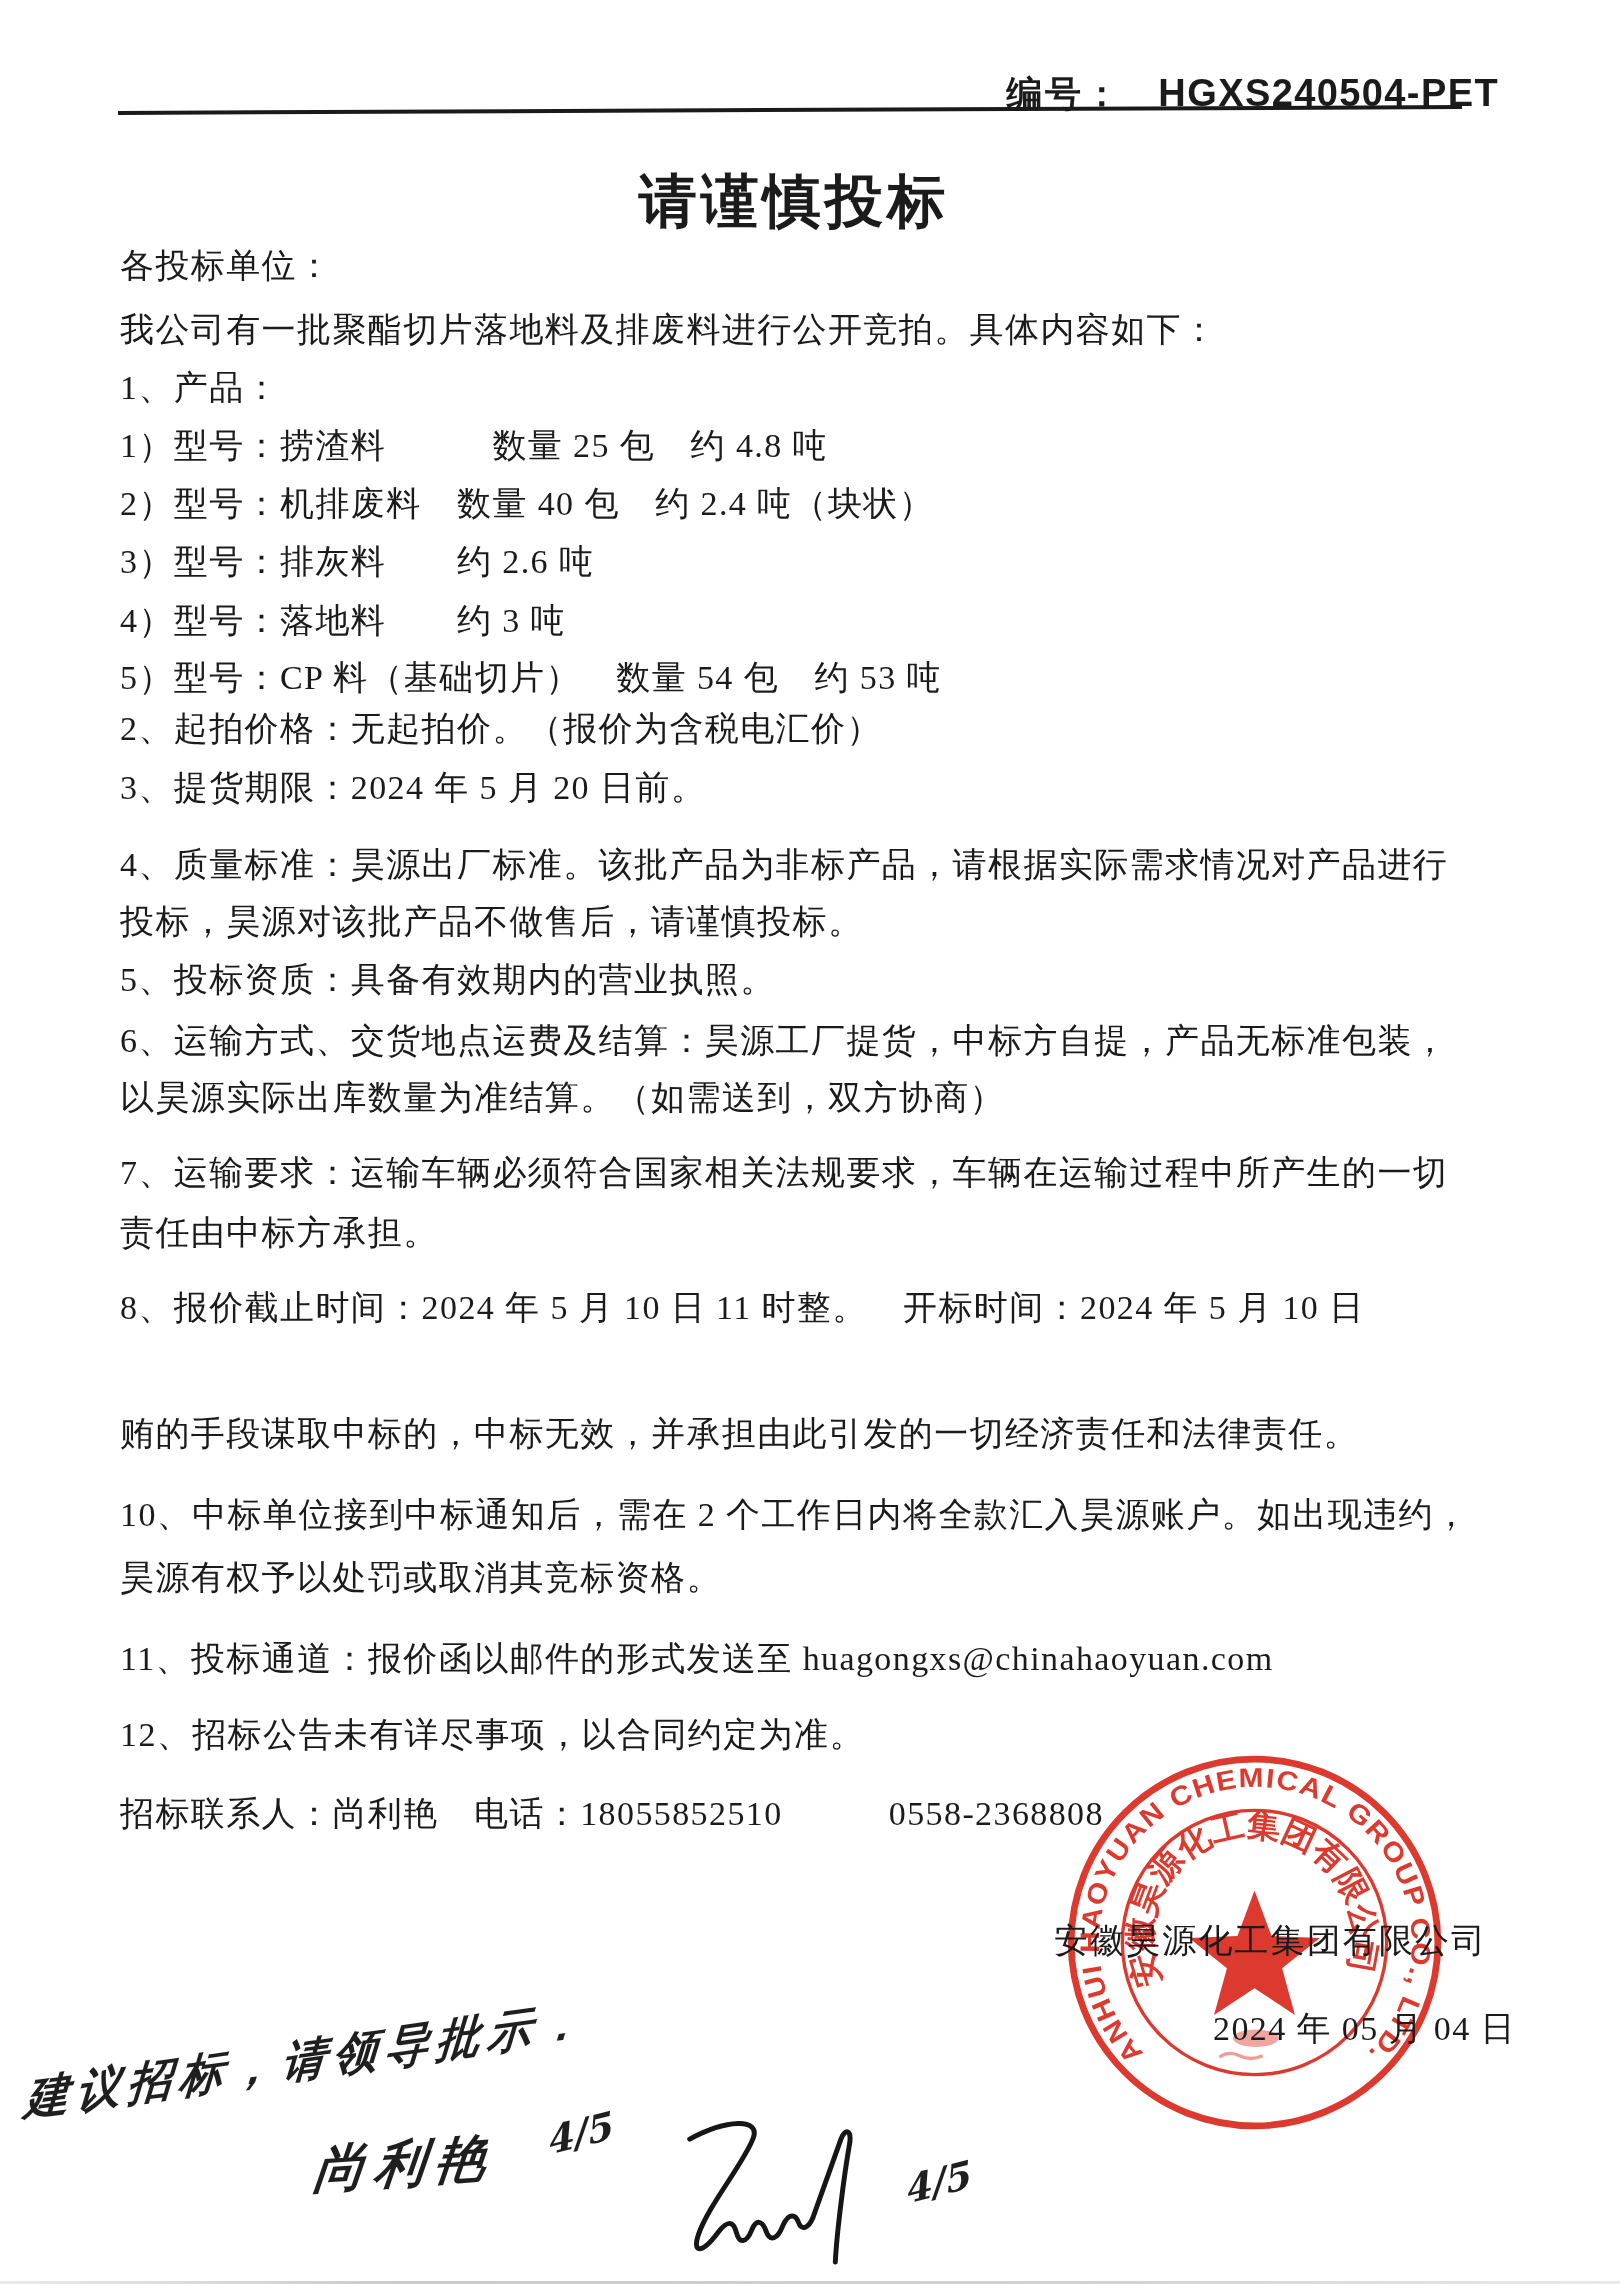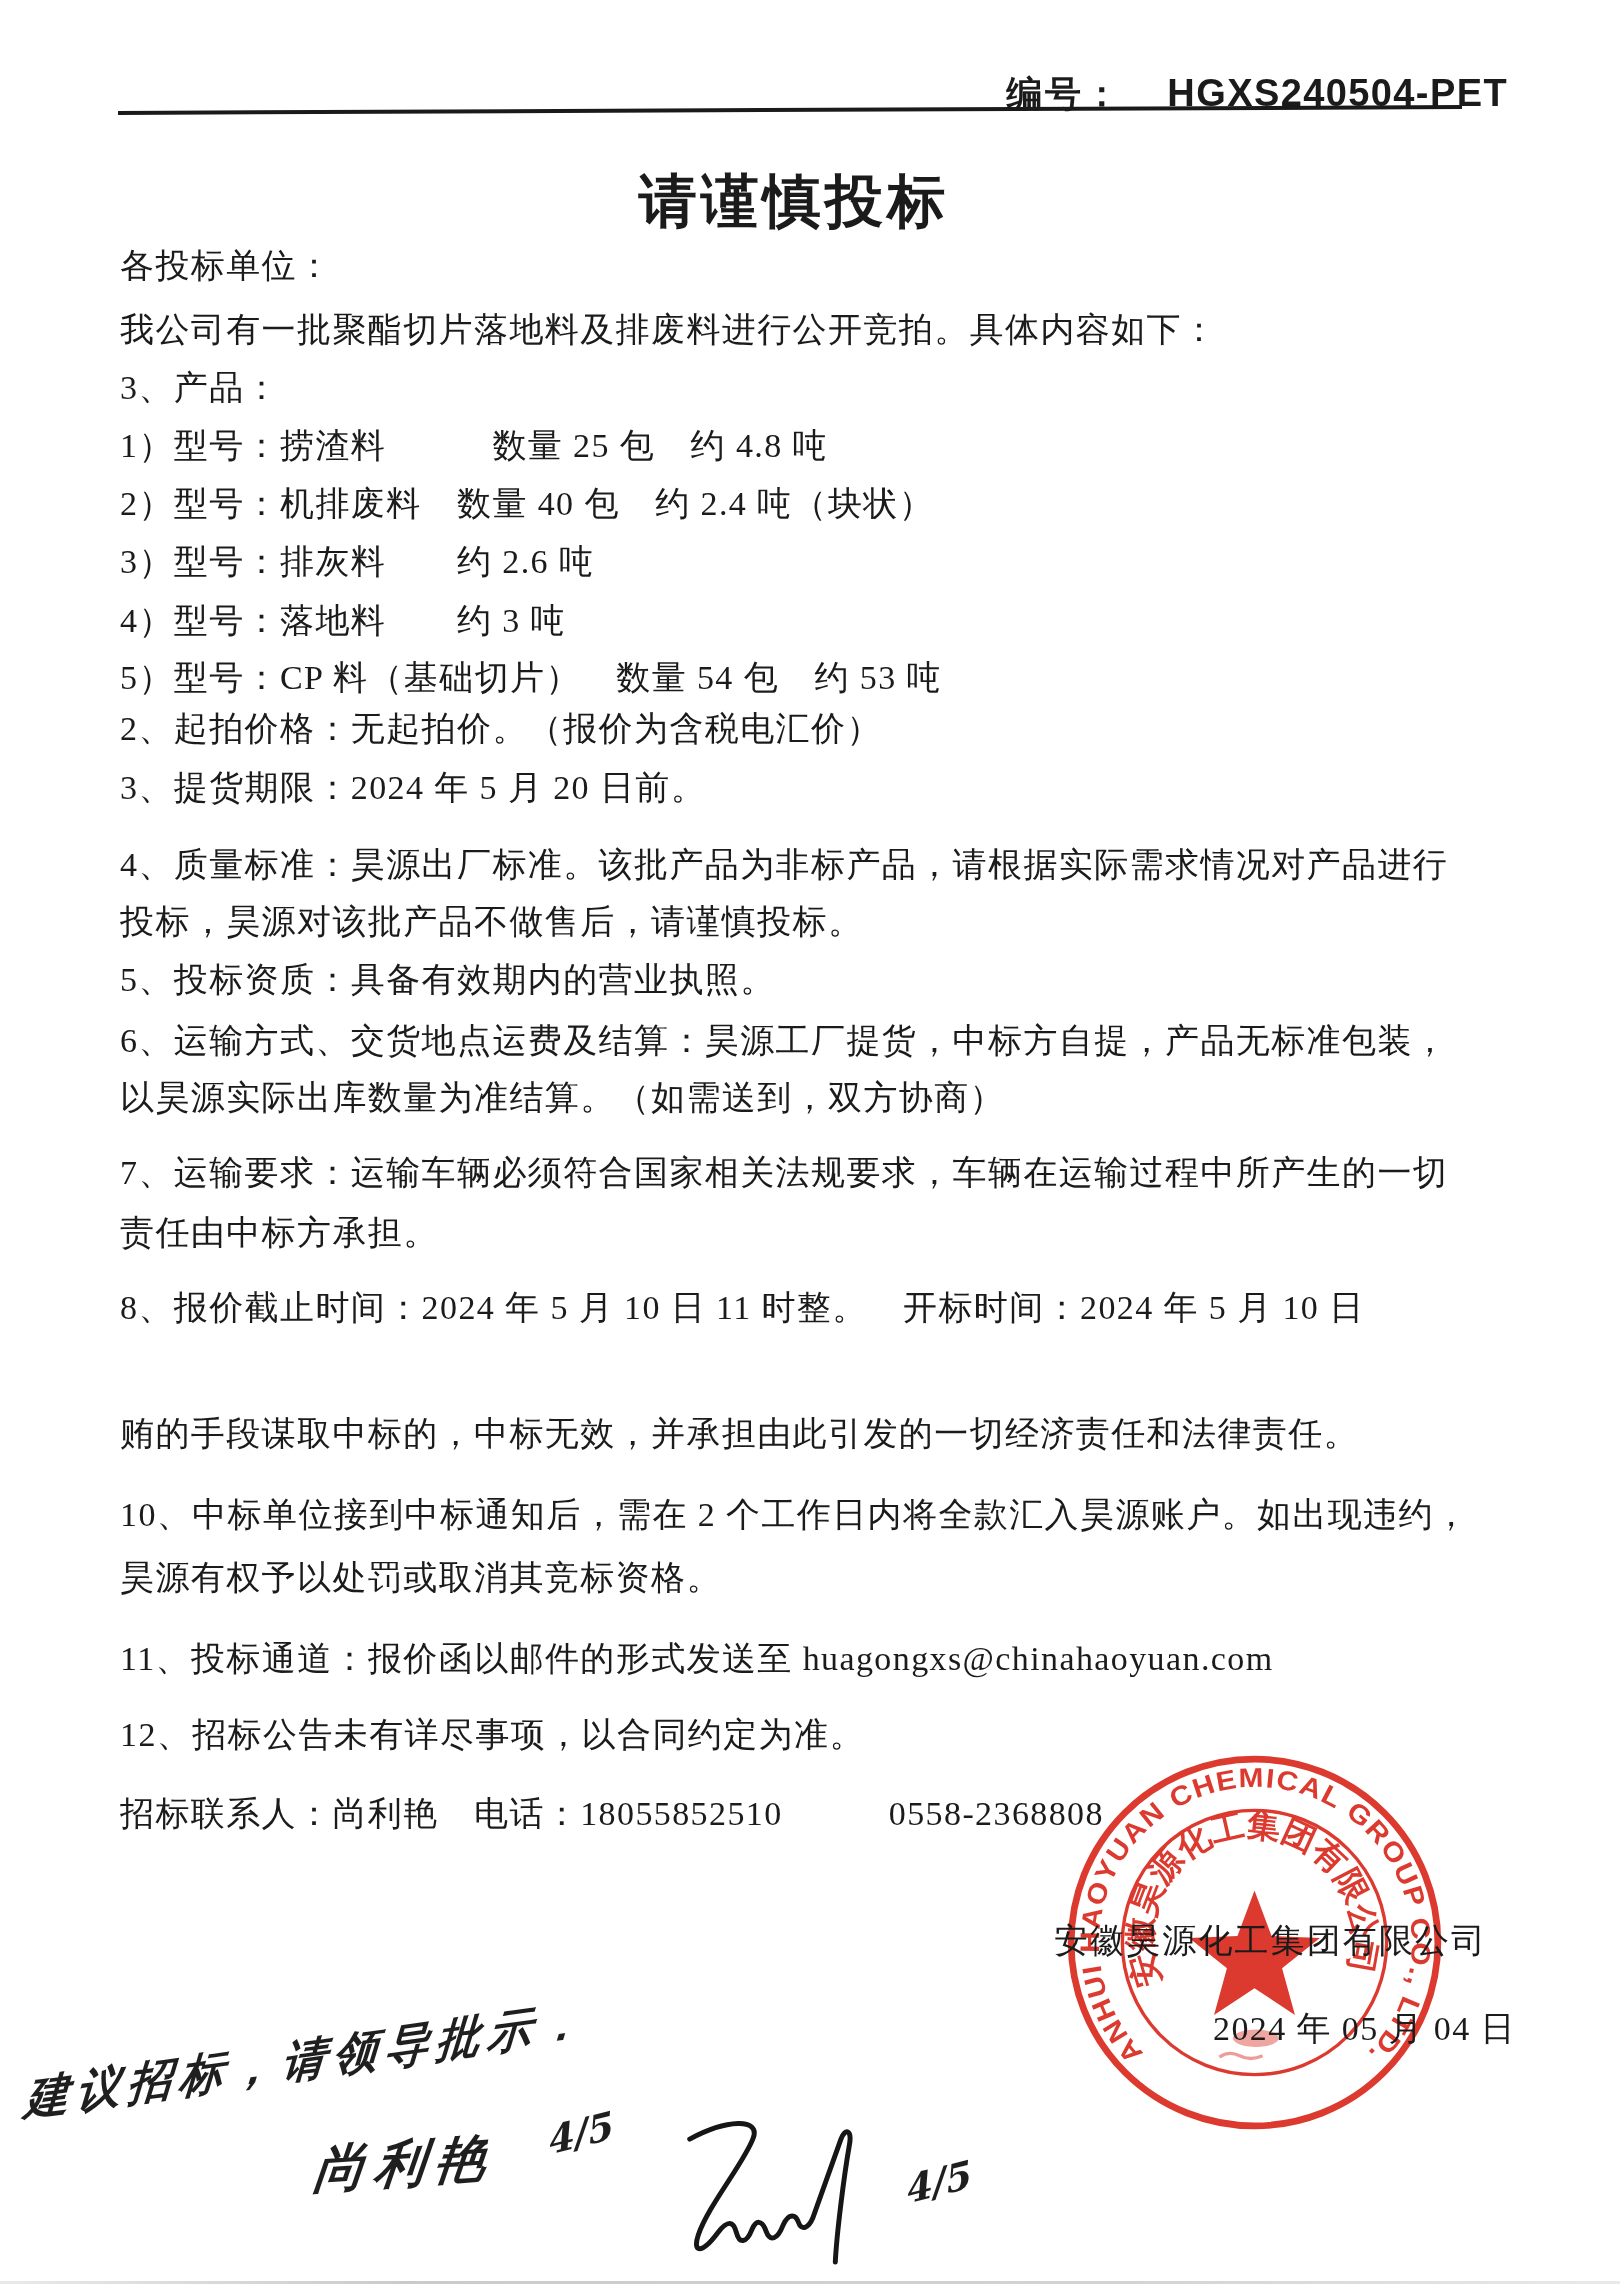--- a/index.html
+++ b/index.html
@@ -5,21 +5,21 @@
   html,body{margin:0;padding:0;background:#e8e8e8;}
   .page{
     position:relative;width:1620px;height:2284px;background:#ffffff;
     font-family:"Liberation Serif","DejaVu Serif",serif;color:#1b1b1b;
     overflow:hidden;margin:0 auto;
   }
   
   .docno{position:absolute;top:58px;left:994px;white-space:pre;
     font-family:"Liberation Sans","DejaVu Sans",sans-serif;font-weight:bold;}
   .docno .lbl{font-size:36px;letter-spacing:2.7px;margin-top:36px;}
-  .docno .val{font-size:38px;margin-left:45px;letter-spacing:1.4px;}
+  .docno .val{font-size:38px;margin-left:36px;letter-spacing:1.4px;}
   .hr{position:absolute;top:108px;left:118px;width:1344px;height:4.1px;
     background:#1a1a1a;transform:rotate(-0.25deg);}
   .title{position:absolute;top:163px;left:0;width:1588px;text-align:center;
     font-size:58px;font-weight:bold;letter-spacing:4.1px;}
   
   .bl{position:absolute;left:120px;font-size:34px;letter-spacing:1.4px;white-space:pre;}
   .l0{top:243px}.l1{top:307px}.l2{top:365px}.l3{top:423px}.l4{top:481px}
   .l5{top:539px}.l6{top:598px}.l7{top:655px}.l8{top:706px}.l9{top:765px}
   .l10{top:842px}.l11{top:899px}.l12{top:957px}.l13{top:1018px}.l14{top:1075px}
   .l15{top:1150px}.l16{top:1210px}.l17{top:1285px}.l18{top:1360px}.l19{top:1411px}
@@ -54,21 +54,21 @@
 
   <div class="docno">
     <span class="lbl">编号：</span><span class="val">HGXS240504-PET</span>
   </div>
   <div class="hr"></div>
 
   <div class="title">请谨慎投标</div>
 
   <div class="bl l0">各投标单位：</div>
   <div class="bl l1">我公司有一批聚酯切片落地料及排废料进行公开竞拍。具体内容如下：</div>
-  <div class="bl l2">3、产品：</div>
+  <div class="bl l2">1、产品：</div>
   <div class="bl l3">1）型号：捞渣料　　　数量 25 包　约 4.8 吨</div>
   <div class="bl l4">2）型号：机排废料　数量 40 包　约 2.4 吨（块状）</div>
   <div class="bl l5">3）型号：排灰料　　约 2.6 吨</div>
   <div class="bl l6">4）型号：落地料　　约 3 吨</div>
   <div class="bl l7">5）型号：CP 料（基础切片）　数量 54 包　约 53 吨</div>
   <div class="bl l8">2、起拍价格：无起拍价。（报价为含税电汇价）</div>
   <div class="bl l9">3、提货期限：2024 年 5 月 20 日前。</div>
   <div class="bl l10">4、质量标准：昊源出厂标准。该批产品为非标产品，请根据实际需求情况对产品进行</div>
   <div class="bl l11">投标，昊源对该批产品不做售后，请谨慎投标。</div>
   <div class="bl l12">5、投标资质：具备有效期内的营业执照。</div>

